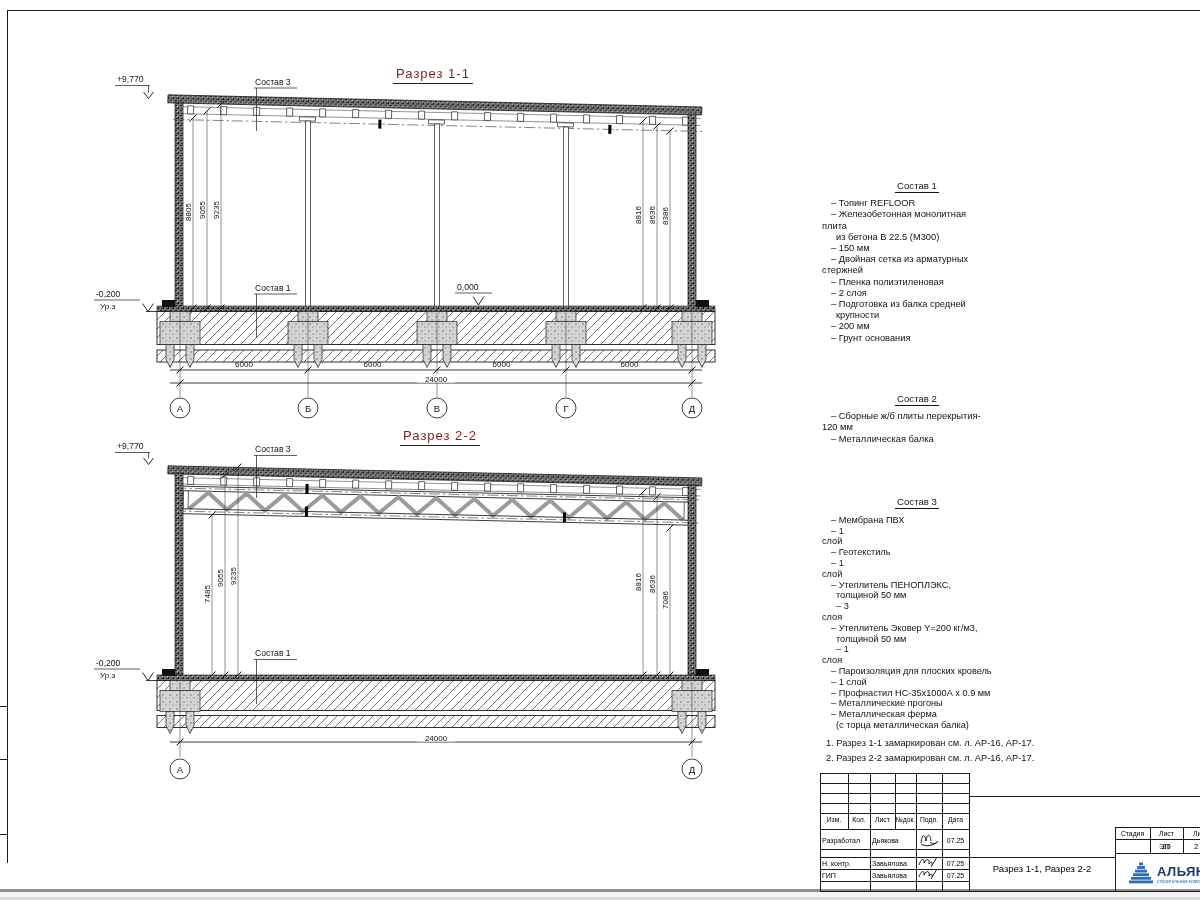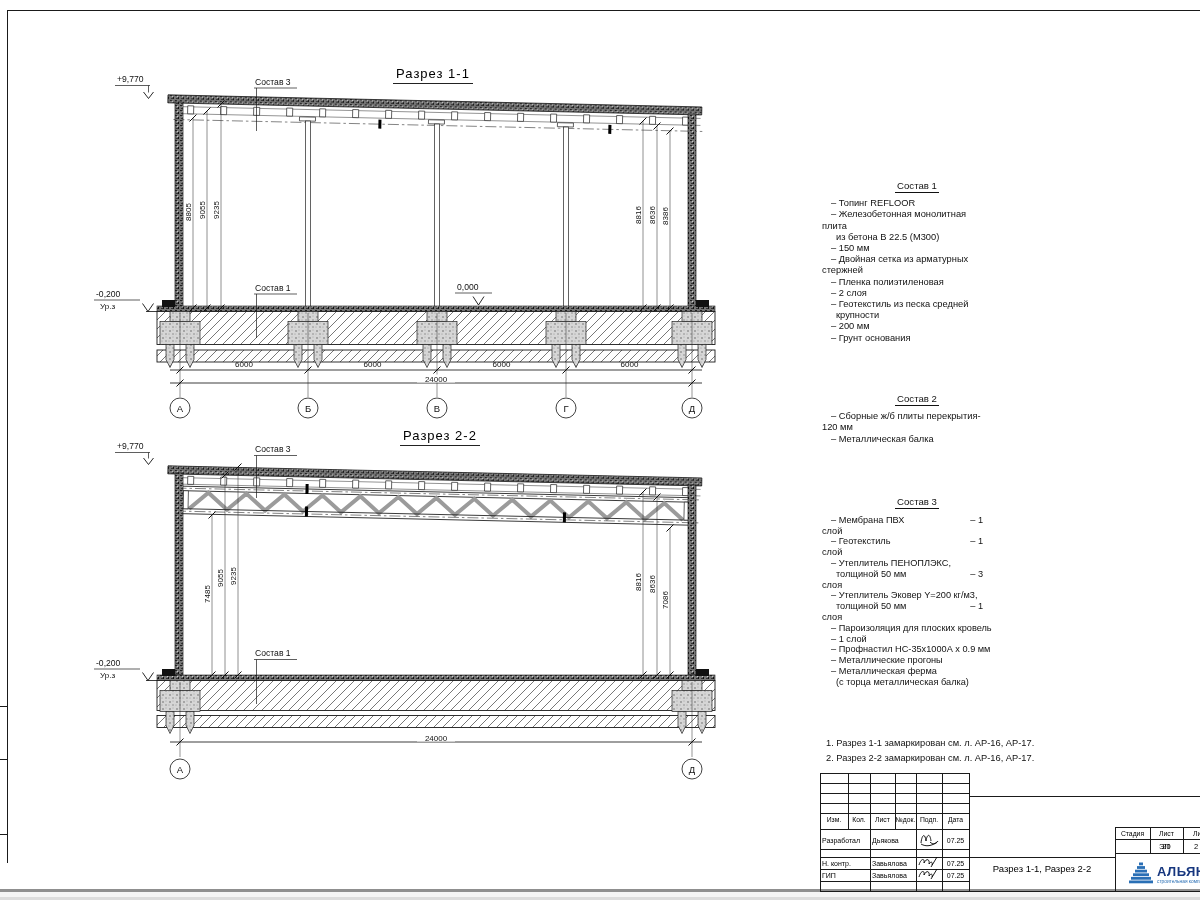--- a/index.html
+++ b/index.html
@@ -1,28 +1,28 @@
 <!DOCTYPE html>
 <html><head>
 <meta charset="utf-8">
 <style>
   html,body{margin:0;padding:0;background:#dcdcdc;}
   #sheet{position:relative;width:1200px;height:900px;background:#fff;overflow:hidden;
          font-family:"Liberation Sans",sans-serif;color:#111;}
   .hl,.vl{position:absolute;background:#1a1a1a;}
   .abs{position:absolute;}
-  .sec-title{position:absolute;font-size:13px;letter-spacing:1px;color:#000000;text-align:center;}
+  .sec-title{position:absolute;font-size:13px;letter-spacing:1px;color:#7f1d1d;text-align:center;}
   .sec-title span{border-bottom:1.2px solid #222;padding:0 3px 2px;}
   .comp{position:absolute;left:822px;width:196px;font-size:9.3px;line-height:11.2px;color:#111;}
   .comp .c-title{text-align:center;width:190px;margin-bottom:7px;font-size:9.6px;}
   .comp .c-title span{border-bottom:0.9px solid #111;padding:0 2px 1px;}
   .c-line{padding-left:9px;white-space:nowrap;}
   .c-line.ind-c{padding-left:0;}
   .c-line.ind-d{padding-left:14px;}
-  .c-line.has-val{display:flex;justify-content:space-between;width:161px;box-sizing:border-box;}
+  .c-line.has-val{display:flex;justify-content:space-between;width:161px;box-sizing:border-box;flex-direction:column;}
   .comp.tight{line-height:10.8px;font-size:9.2px;}
   .notes{position:absolute;left:826px;top:736px;font-size:9.3px;line-height:14.5px;white-space:nowrap;}
   .tb{position:absolute;font-size:7px;white-space:nowrap;color:#000;}
   .tb.c{text-align:center;}
   .tb.h{font-size:6.8px;}
   
   .thin{stroke:#2a2a2a;stroke-width:0.5;fill:none}
   .thin2{stroke:#1a1a1a;stroke-width:0.7;fill:none}
   .med{stroke:#1a1a1a;stroke-width:0.85;fill:none}
   .dim{stroke:#333;stroke-width:0.55;fill:none}
@@ -362,21 +362,21 @@
 
     <div class="c-line"><span>– Топинг REFLOOR</span><span class="c-val"></span></div>
         <div class="c-line"><span>– Железобетонная  монолитная</span><span class="c-val"></span></div>
         <div class="c-line ind-c"><span>плита</span><span class="c-val"></span></div>
         <div class="c-line ind-d"><span>из бетона В 22.5 (М300)</span><span class="c-val"></span></div>
         <div class="c-line"><span>– 150 мм</span><span class="c-val"></span></div>
         <div class="c-line"><span>– Двойная сетка из арматурных</span><span class="c-val"></span></div>
         <div class="c-line ind-c"><span>стержней</span><span class="c-val"></span></div>
         <div class="c-line"><span>– Пленка полиэтиленовая</span><span class="c-val"></span></div>
         <div class="c-line"><span>–  2 слоя</span><span class="c-val"></span></div>
-        <div class="c-line"><span>– Геотекстиль из песка средней</span><span class="c-val"></span></div>
+        <div class="c-line"><span>– Подготовка из балка средней</span><span class="c-val"></span></div>
         <div class="c-line ind-d"><span>крупности</span><span class="c-val"></span></div>
         <div class="c-line"><span>– 200 мм</span><span class="c-val"></span></div>
         <div class="c-line"><span>– Грунт основания</span><span class="c-val"></span></div>
       </div>
   </div>
   <div class="comp" style="top:393px;">
     <div class="c-title"><span>Состав 2</span></div>
     <div>
 
     <div class="c-line"><span>– Сборные ж/б плиты перекрытия-</span><span class="c-val"></span></div>

